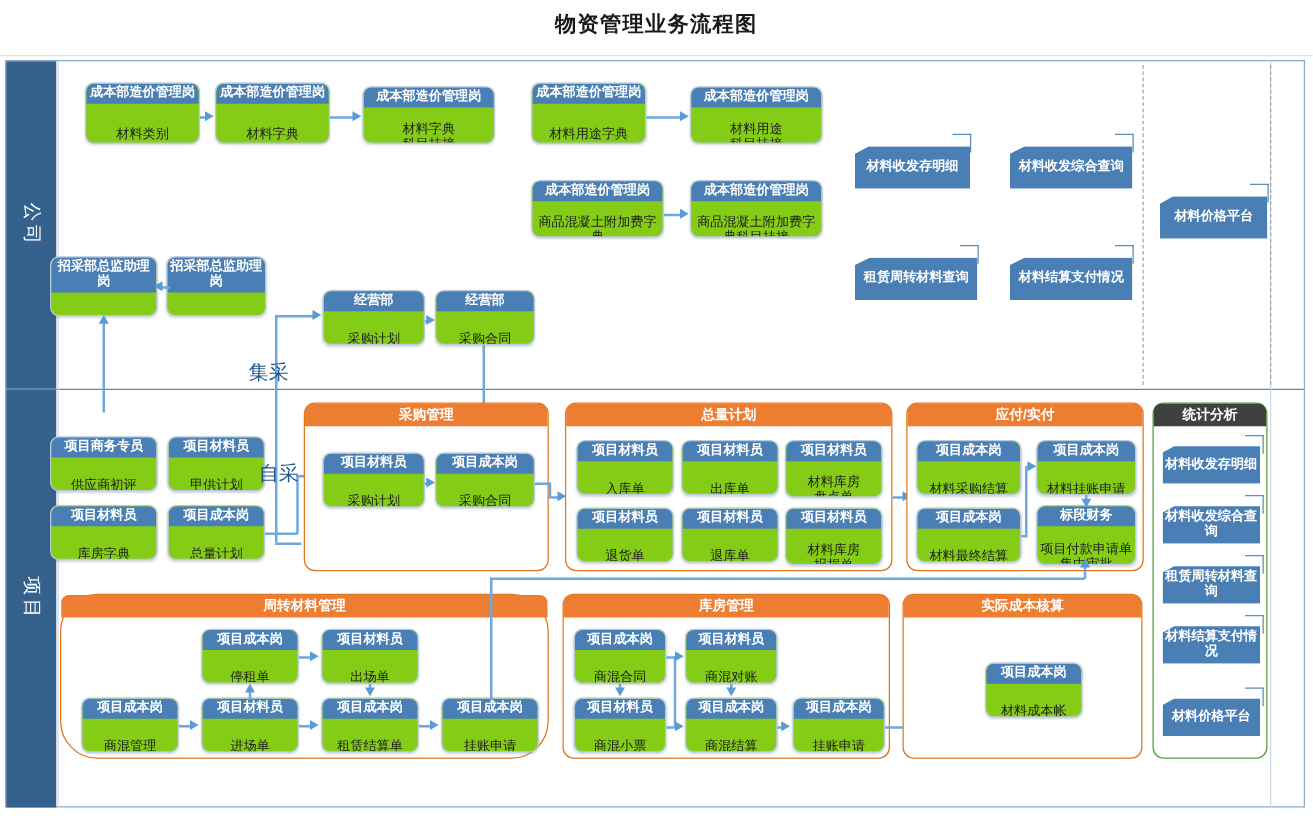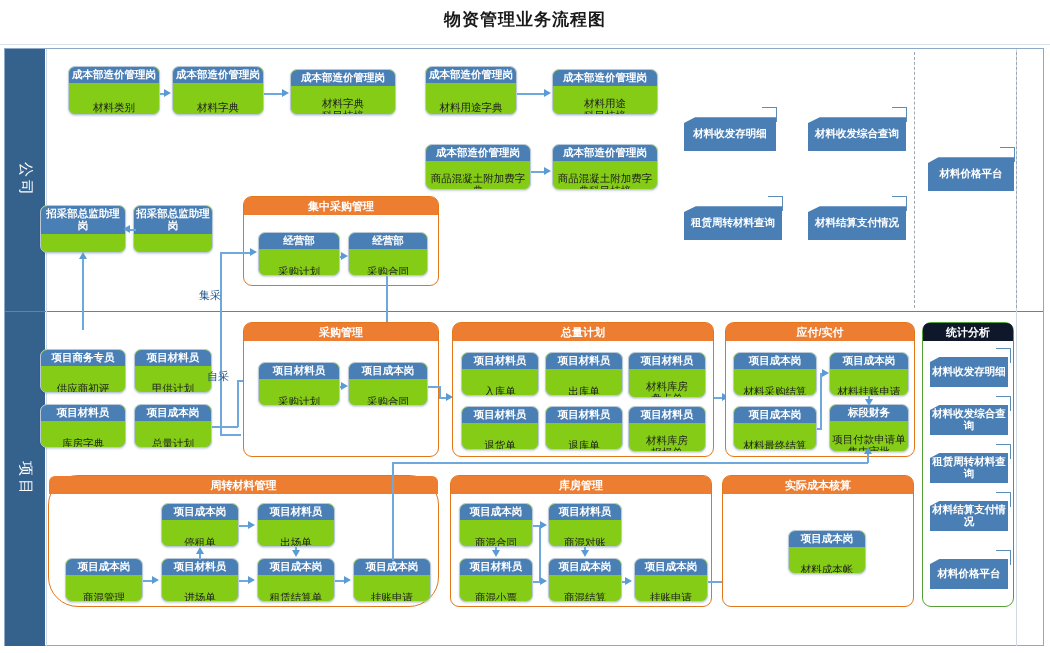--- a/index.html
+++ b/index.html
@@ -63,21 +63,21 @@
   .group{
     position:absolute;box-sizing:border-box;
     border:1.6px solid #e2761b;border-radius:9px;background:#ffffff;
   }
   .group.green{border-color:#55a034;}
   .group > .gtitle{
     background:#ed7d31;color:#fff;font-size:11px;font-weight:700;
     text-align:center;line-height:18px;height:18px;
     border-radius:6px 6px 0 0;
   }
-  .group.green > .gtitle{background:#0f172a;}
+  .group.green > .gtitle{background:#404040;}
 
   
   .doc{
     position:absolute;color:#fff;font-size:10.5px;font-weight:700;
     display:flex;align-items:center;justify-content:center;
     text-align:center;line-height:1.15;
     background:#4a7fb5;
     clip-path:polygon(0 22%, 12% 6%, 100% 6%, 100% 100%, 0 100%);
   }
   .doc-mark{
@@ -87,21 +87,21 @@
 
   
   .ln{position:absolute;background:#6fa8dc;}
   .lnh{height:1.6px;}
   .lnv{width:1.6px;}
   .ah{position:absolute;width:0;height:0;}
   .ah-r{border-top:4px solid transparent;border-bottom:4px solid transparent;border-left:7px solid #5b9bd5;}
   .ah-l{border-top:4px solid transparent;border-bottom:4px solid transparent;border-right:7px solid #5b9bd5;}
   .ah-d{border-left:4px solid transparent;border-right:4px solid transparent;border-top:7px solid #5b9bd5;}
   .ah-u{border-left:4px solid transparent;border-right:4px solid transparent;border-bottom:7px solid #5b9bd5;}
-  .elabel{position:absolute;font-size:11px;color:#20558a;white-space:nowrap;}
+  .elabel{position:absolute;font-size:16px;color:#20558a;white-space:nowrap;}
 
   .dashv{position:absolute;width:0;border-left:1.4px dashed #9aa7b4;}
   .thinv{position:absolute;width:1px;background:#cfd9e4;}
 </style>
 </head>
 <body>
 
 <div class="canvas">
 
   <div class="title">物资管理业务流程图</div>
@@ -167,23 +167,20 @@
     <div class="hd">招采部总监助理岗</div>
     <div class="bd">供应商名录</div>
   </div>
   <div class="proc" style="left:133px;top:205px;width:80px;height:48px;">
     <div class="hd">招采部总监助理岗</div>
     <div class="bd">供应商类别</div>
   </div>
   <div class="ln lnh" style="left:128px;top:229px;width:8px;"></div>
   <div class="ah ah-l" style="left:123px;top:225px;"></div>
 
-  <div class="group" style="left:243px;top:196px;width:196px;height:90px;">
-    <div class="gtitle">集中采购管理</div>
-  </div>
   <div class="proc" style="left:258px;top:232px;width:82px;height:44px;">
     <div class="hd">经营部</div>
     <div class="bd">采购计划</div>
   </div>
   <div class="proc" style="left:348px;top:232px;width:80px;height:44px;">
     <div class="hd">经营部</div>
     <div class="bd">采购合同</div>
   </div>
   <div class="ln lnh" style="left:340px;top:256px;width:3px;"></div>
   <div class="ah ah-r" style="left:341px;top:252px;"></div>

